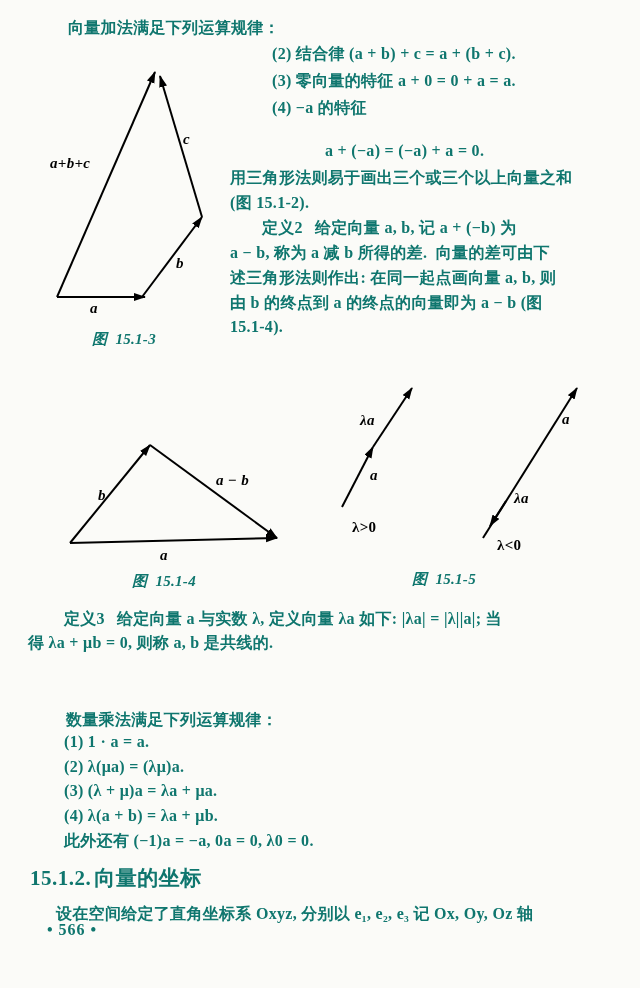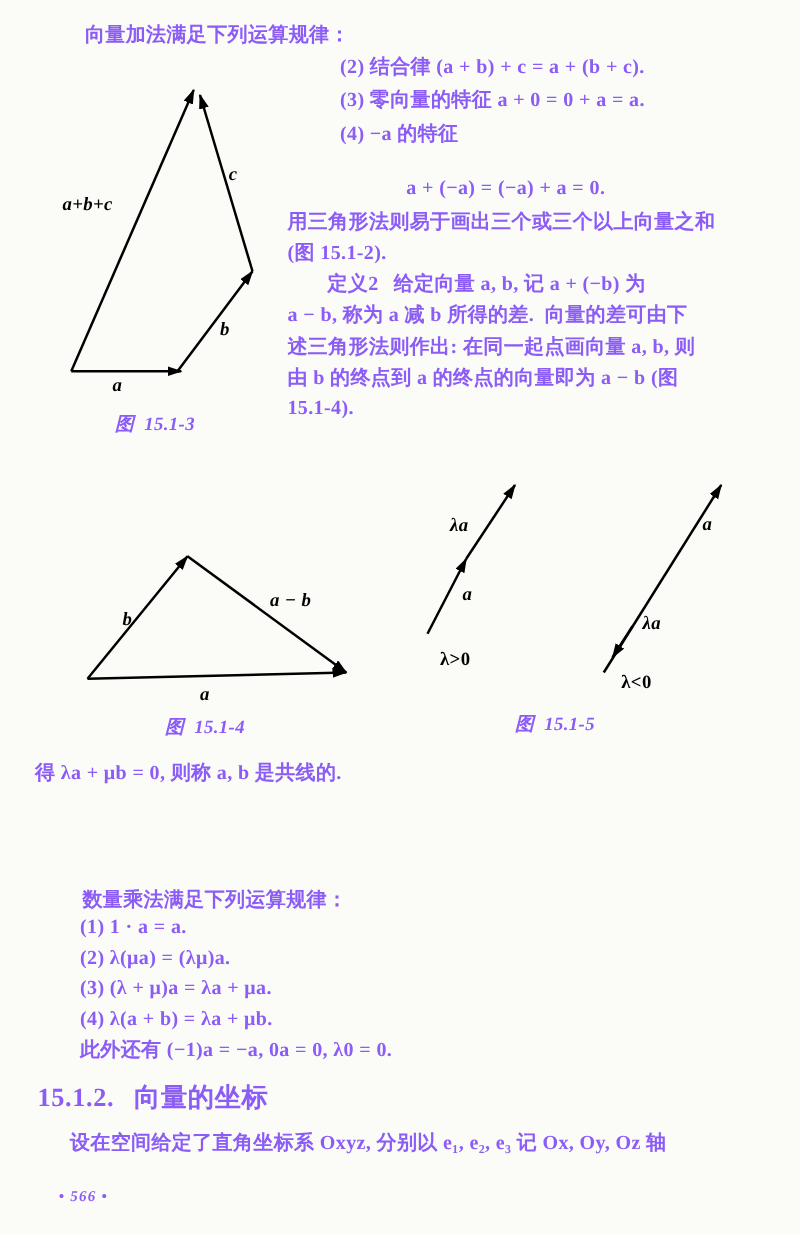--- a/index.html
+++ b/index.html
@@ -1,40 +1,40 @@
 <!DOCTYPE html>
 <html><head>
 <meta charset="utf-8">
 <style>
   html,body { margin:0; padding:0; }
   .page {
     position:relative; width:640px; height:988px;
-    background:#fbfbf8; color:#8b5cf6;
+    background:#fbfbf8; color:#0f766e;
     font-family:"Liberation Serif","DejaVu Serif",serif;
     font-weight:bold; font-size:16px; letter-spacing:0.3px;
     overflow:hidden;
   }
   .abs { position:absolute; }
   .pre { white-space:pre; }
   .line { line-height:24.9px; white-space:pre; }
   .col-right { left:230px; top:166px; width:396px; }
   .indent2 { padding-left:32px; }
   .term { margin-right:12px; }
   .addlist { left:272px; top:40px; width:330px; }
   .addlist .line { line-height:27px; }
   .equation { left:325px; top:142px; }
   .def3 { left:28px; top:607px; width:588px; }
   .def3 .line { line-height:24.2px; }
   .scalars { left:64px; top:730px; width:560px; }
   .scalars .line { line-height:24.7px; }
   .caption { font-size:15px; white-space:pre;font-style:italic; }
   .sec-head { left:30px; top:864px; font-size:21px; letter-spacing:0.5px; }
-  .sec-head .num { margin-right:16px; }
+  .sec-head .num { margin-right:3px; }
   .sec-body { left:56px; top:904px; width:570px; white-space:pre; }
-  .pagenum { left:47px; top:950px; font-size:12px; letter-spacing:1px;font-style:italic; }
+  .pagenum { left:47px; top:921px; font-size:16px; letter-spacing:1px; }
   svg { display:block; }
   svg line, svg polyline { stroke:#000; stroke-width:2; fill:none; }
   svg text { font-family:"Liberation Serif","DejaVu Serif",serif; font-style:italic; font-weight:bold; font-size:15px; fill:#000; }
   svg text.cond { font-style:normal; }
 </style>
 </head>
 <body>
 
 <div class="page">
 
@@ -105,20 +105,21 @@
 
     <line x1="153" y1="158" x2="247" y2="8" marker-end="url(#arw5)"></line>
     <line x1="176" y1="121" x2="160" y2="146" marker-end="url(#arw5)"></line>
     <text x="232" y="44">a</text>
     <text x="184" y="123">λa</text>
     <text class="cond" x="167" y="170">λ&lt;0</text>
   </svg>
   <div class="abs caption" style="left:412px; top:570px;">图  15.1-5</div>
 
   <div class="abs def3">
+    <div class="line indent2" style="padding-left:36px;"><span class="term">定义3</span><span>给定向量 a 与实数 λ, 定义向量 λa 如下: |λa| = |λ||a|; 当</span></div>
     <div class="line">得 λa + μb = 0, 则称 a, b 是共线的.</div>
   </div>
 
   <div class="abs pre" style="left:66px; top:710px;">数量乘法满足下列运算规律：</div>
   <div class="abs scalars">
     <div class="line">(1) 1 · a = a.</div>
     <div class="line">(2) λ(μa) = (λμ)a.</div>
     <div class="line">(3) (λ + μ)a = λa + μa.</div>
     <div class="line">(4) λ(a + b) = λa + μb.</div>
     <div class="line">此外还有 (−1)a = −a, 0a = 0, λ0 = 0.</div>

